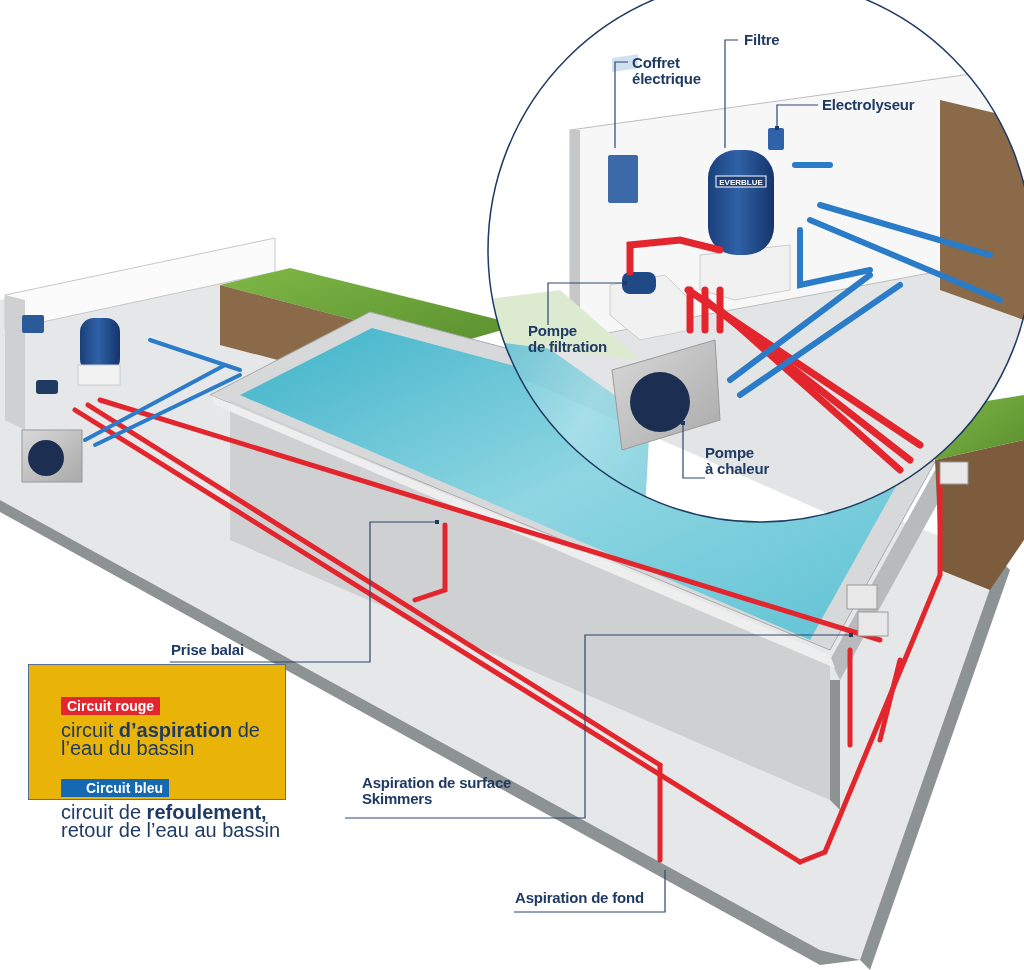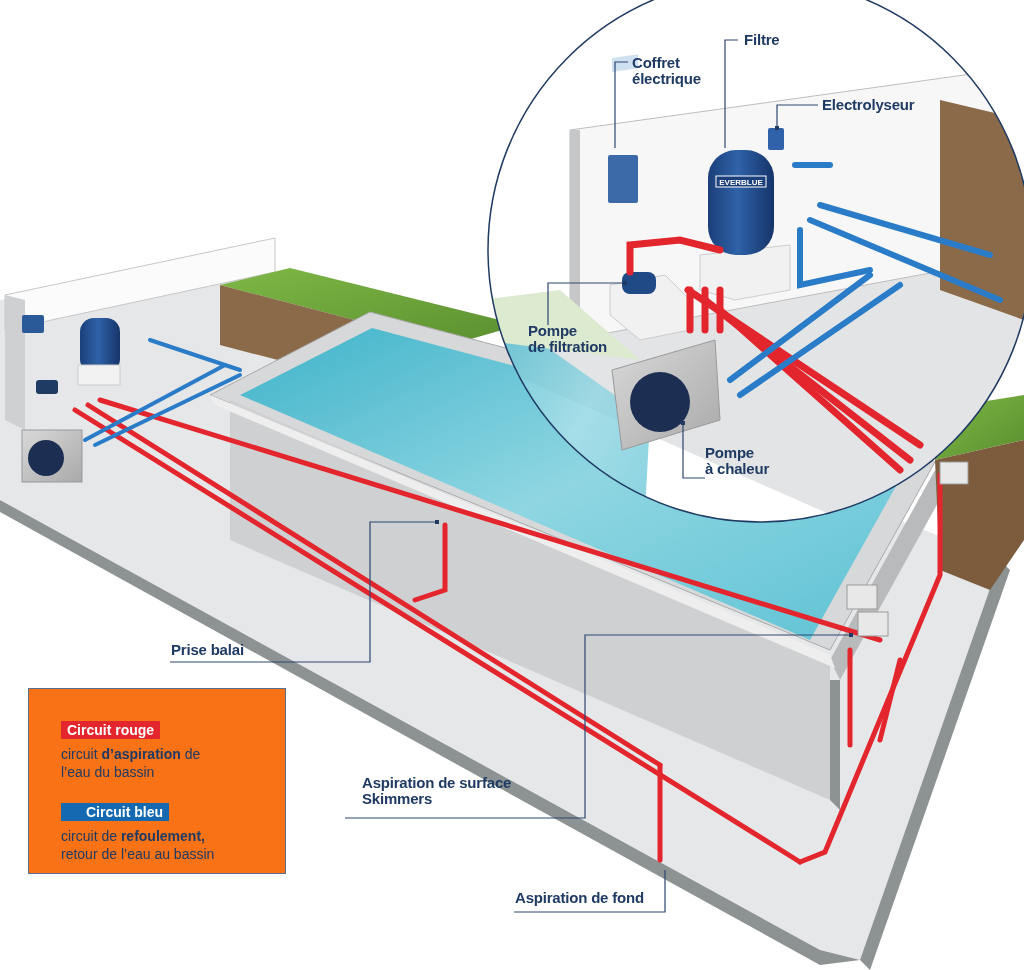--- a/index.html
+++ b/index.html
@@ -1,23 +1,23 @@
 <!DOCTYPE html>
 <html><head>
 <meta charset="utf-8">
 <style>
   html, body { margin:0; padding:0; background:#ffffff; }
   body { width:1024px; height:970px; position:relative; overflow:hidden; font-family:"Liberation Sans", sans-serif; }
   #scene { position:absolute; left:0; top:0; width:1024px; height:970px; }
   .lbl { position:absolute; color:#1f3a63; font-family:"Liberation Sans", sans-serif; font-weight:bold; font-size:15px; line-height:16px; letter-spacing:-0.2px; white-space:nowrap; }
-  #legend { position:absolute; left:28px; top:688px; width:258px; height:186px; border:1.5px solid #5a6f8f; box-sizing:border-box; background:#f97316; }
+  #legend { position:absolute; left:28px; top:664px; width:258px; height:136px; border:1.5px solid #5a6f8f; box-sizing:border-box; background:#eab308; }
   .badge { position:absolute; color:#fff; font-weight:bold; font-size:14px; line-height:18px; padding:0 6px; font-family:"Liberation Sans", sans-serif; }
   .badge.red { background:#e3262d; left:32px; top:32px; }
   .badge.blue { background:#1569b0; left:32px; top:114px;padding-left:25px; }
-  .desc { position:absolute; left:32px; color:#1f3a63; font-size:14px; line-height:18px; font-family:"Liberation Sans", sans-serif; }
+  .desc { position:absolute; left:32px; color:#1f3a63; font-size:20px; line-height:18px; font-family:"Liberation Sans", sans-serif; }
   .desc b { font-weight:bold; }
 </style>
 </head>
 <body>
 
 <svg id="scene" viewBox="0 0 1024 970" xmlns="http://www.w3.org/2000/svg">
   <defs>
     <linearGradient id="waterGrad" x1="0" y1="0" x2="1" y2="1">
       <stop offset="0" stop-color="#3fb3c9"></stop>
       <stop offset="0.5" stop-color="#8fd6e2"></stop>

